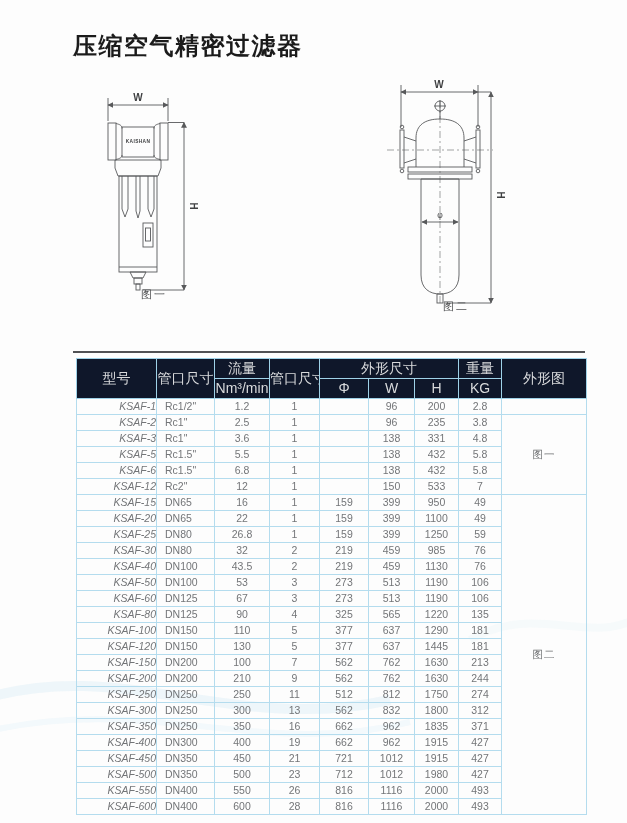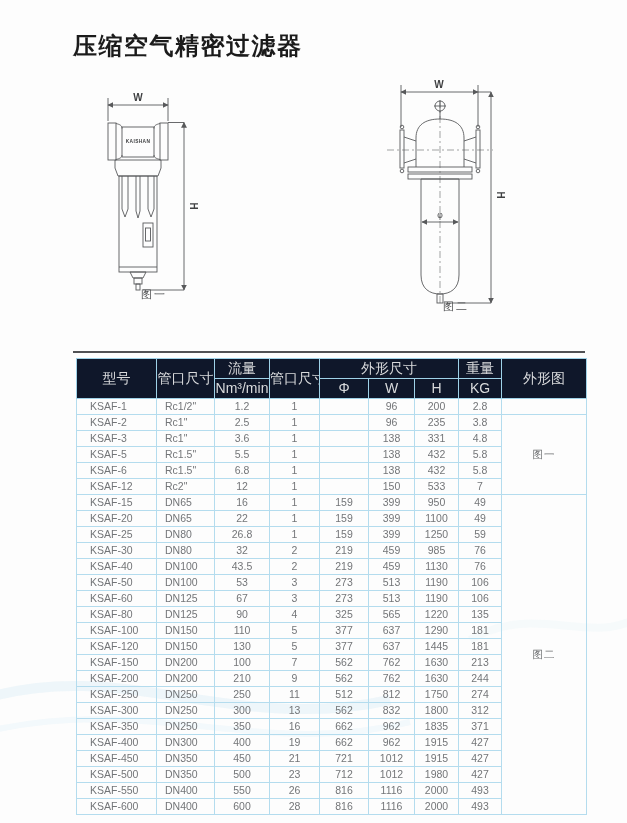--- a/index.html
+++ b/index.html
@@ -36,21 +36,21 @@
   }
   .tbl th,.tbl td{
     border:1px solid #b4dcee;padding:0;text-align:center;
     font-weight:normal;height:15px;line-height:15px;
     white-space:nowrap;overflow:hidden;
   }
   .tbl thead th{
     background:#0f172a;color:#d9dadc;font-size:14px;height:19px;line-height:19px;
     border-color:#9fd2e8;
   }
-  .tbl td.model{text-align:left;padding-left:13px;}
+  .tbl td.model{text-align:right;padding-left:13px;font-style:italic;}
   .tbl td.port{text-align:left;padding-left:8px;}
   .tbl td.fig-cell{vertical-align:middle;font-size:10.5px;color:#6f7173;letter-spacing:1px;}
   svg .ln{stroke:#58595b;stroke-width:0.9;fill:none;}
   svg .dash{stroke:#7a7b7d;stroke-width:0.7;fill:none;stroke-dasharray:7 3 2 3;}
   svg text{fill:#3f4042;}
 </style>
 </head>
 <body>
 
 <div class="page">

